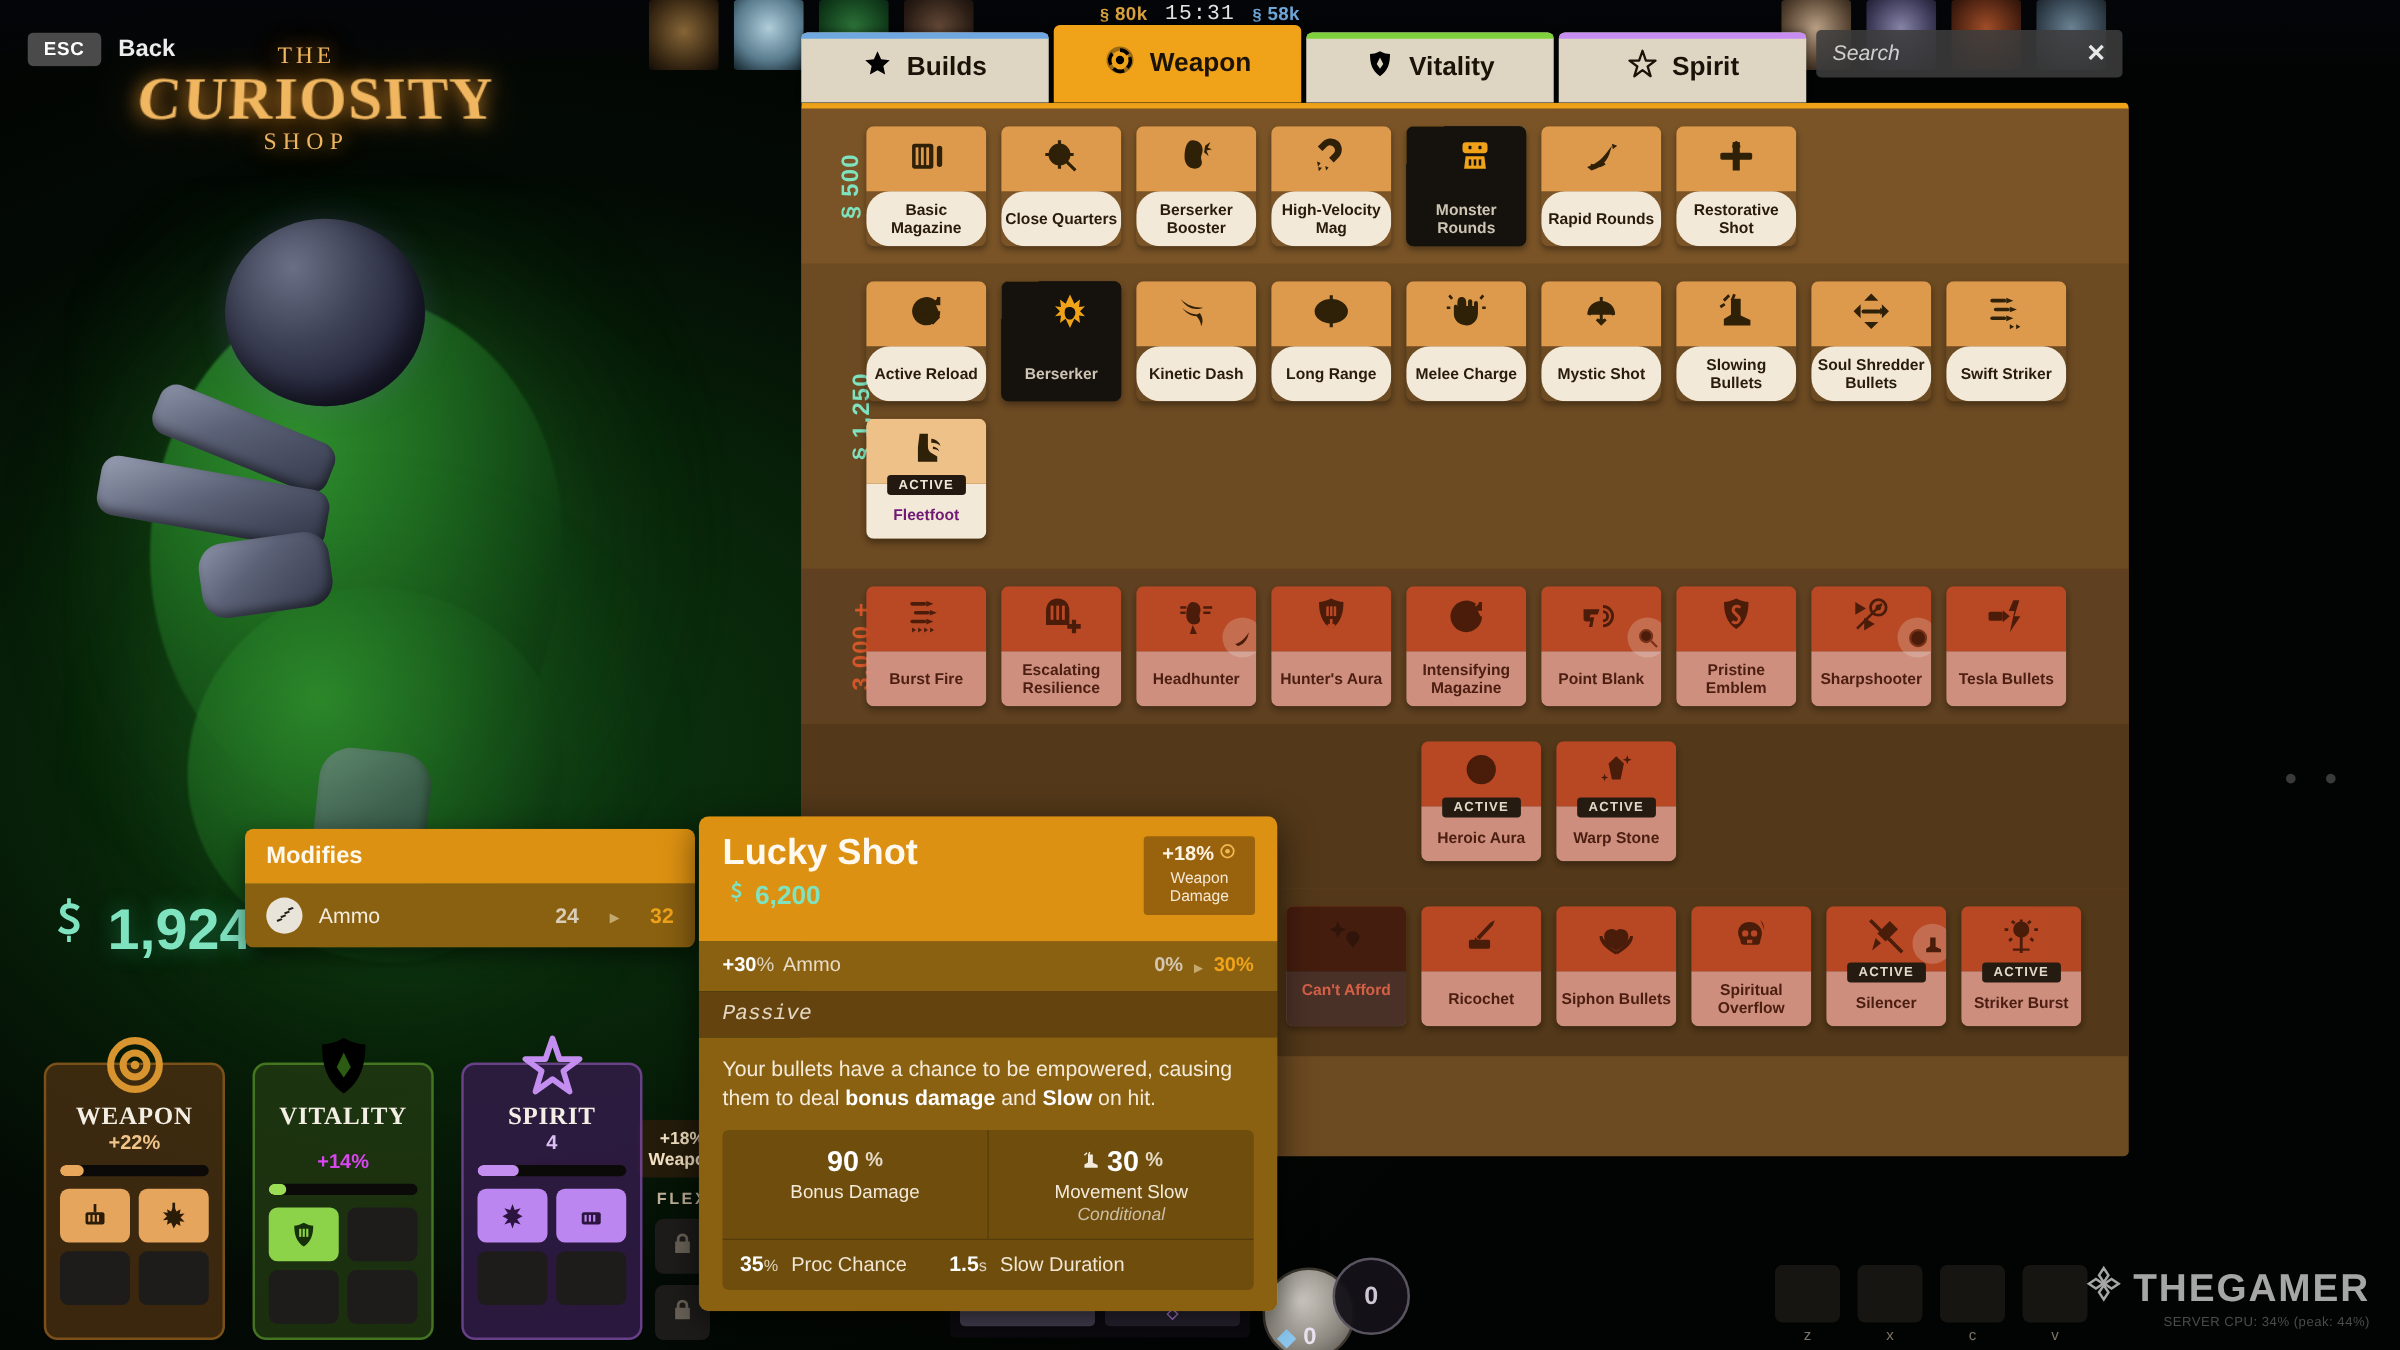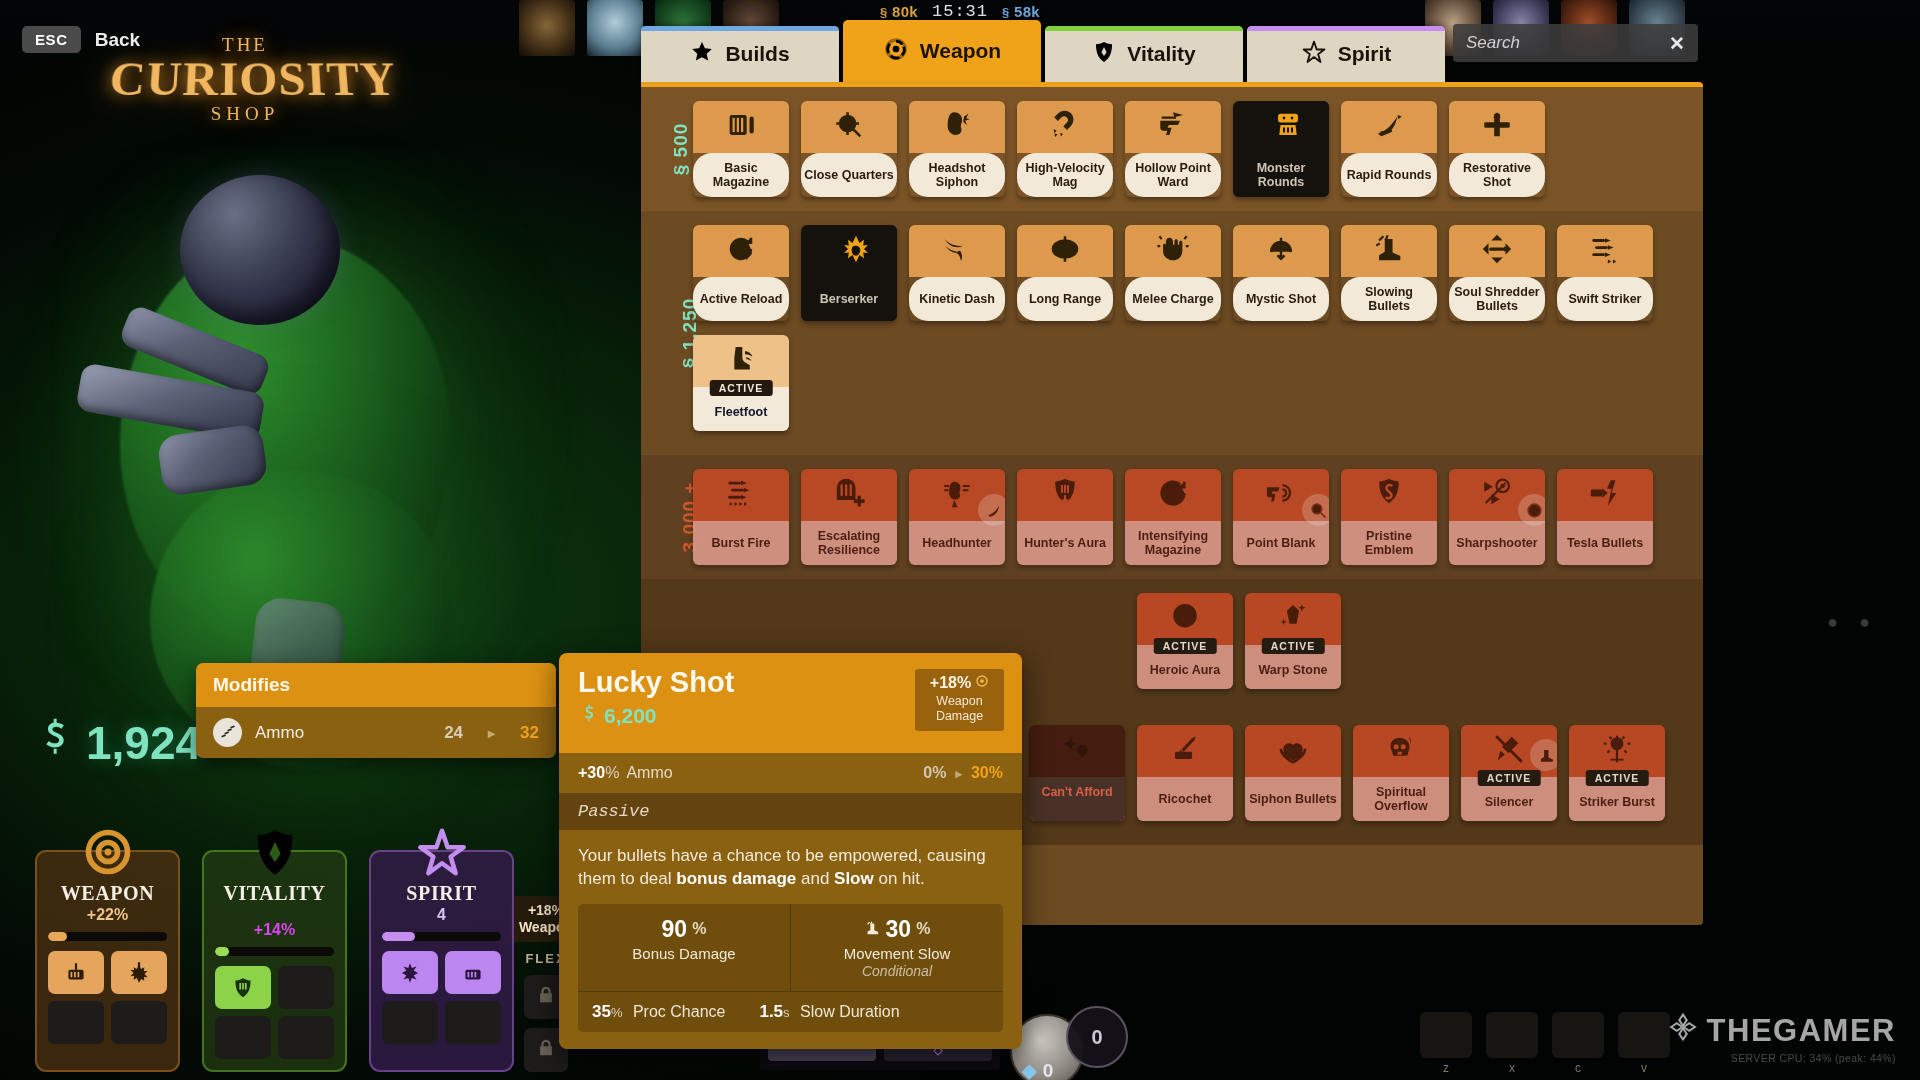--- a/index.html
+++ b/index.html
@@ -149,21 +149,21 @@
   .item .nm {
     flex:1; display:flex; align-items:center; justify-content:center; text-align:center;
     font-size:12.5px; font-weight:bold; line-height:1.12; padding:2px 3px;
   }
   
   .item.afford .art { background:#dd9a4c; }
   .item.afford .nm  { background:#f2e9d8; color:#2a1c0c;border-radius:19px; }
   .item.afford .art svg { fill:#2f2008; }
   
   .item.afford2 .art { background:#eec188; }
-  .item.afford2 .nm  { background:#f2e9d8; color:#0f172a;text-align:center; }
+  .item.afford2 .nm  { background:#f2e9d8; color:#701a75;text-align:center; }
   .item.afford2 .art svg { fill:#2f2008; }
   
   .item.locked .art { background:#c14a25; }
   .item.locked .nm  { background:#d89687; color:#4b1c10; }
   .item.locked .art svg { fill:#4a1a09; }
   .item.locked { opacity:.92; }
   
   .item.owned { background:#15120d; }
   .item.owned .art { background:#15120d; }
   .item.owned .nm  { background:#15120d; color:#cdc4b4; }
@@ -548,47 +548,35 @@
 
         <div class="item afford">
           <div class="art">
             <span>
               <svg width="34" height="34" viewBox="0 0 24 24">
                   <path d="M10 3c3.3 0 5.6 2.3 5.6 5.3 0 2-.9 3.1-.9 4.6 0 1.1.5 1.6.5 2.6 0 2-1.8 3.5-4.2 3.5-3.2 0-5.6-2.6-5.6-6.4C5.4 6.9 6.9 3 10 3z"></path>
                   <path d="M17 6l3-2-1.5 3.2L21 8l-3.2.8L19 12l-2.6-2.3z"></path>
                 </svg>
             </span>
           </div>
-          <div class="nm">Headshot Siphon</div>
+          <div class="nm">Berserker Booster</div>
         </div>
 
         <div class="item afford">
           <div class="art">
             <span>
               <svg width="34" height="34" viewBox="0 0 24 24">
                   <path d="M16 3.5c2.6 2.6 2.6 6.8 0 9.4l-2.6 2.6-2.6-2.6 2.6-2.6a2.7 2.7 0 0 0-3.8-3.8L7 9.1 4.4 6.5 7 3.9a6.6 6.6 0 0 1 9 -.4z"></path>
                   <path d="M4 15l2 .8L4.4 18l2.4.5-1.8 2M8.6 17.5l1.9.8-1.4 1.8"></path>
                 </svg>
             </span>
           </div>
           <div class="nm">High-Velocity Mag</div>
         </div>
 
-        <div class="item afford">
-          <div class="art">
-            <span>
-              <svg width="34" height="34" viewBox="0 0 24 24">
-                  <path d="M3 9h14l-1.5 3H9l-.8 2H11l-1.5 5H7l1-3H5.5A2.5 2.5 0 0 1 3 13.5z"></path>
-                  <path d="M12 3l7 2-6 1.5z"></path>
-                  <rect x="4" y="6" width="10" height="1.6"></rect>
-                </svg>
-            </span>
-          </div>
-          <div class="nm">Hollow Point Ward</div>
-        </div>
 
         <div class="item owned">
           <div class="check">✓</div>
           <div class="art">
             <span style="margin-left:14px;">
               <svg width="30" height="30" viewBox="0 0 24 24">
                   <rect x="4" y="3" width="16" height="7" rx="2.2"></rect>
                   <path d="M8 5.6l1.6 1.6M9.6 5.6L8 7.2M14.4 5.6L16 7.2M16 5.6l-1.6 1.6" stroke="#15120d" stroke-width="1.3"></path>
                   <path d="M6 12h12l1 8H5z"></path>
                   <rect x="8" y="14" width="1.6" height="4" fill="#15120d"></rect>

